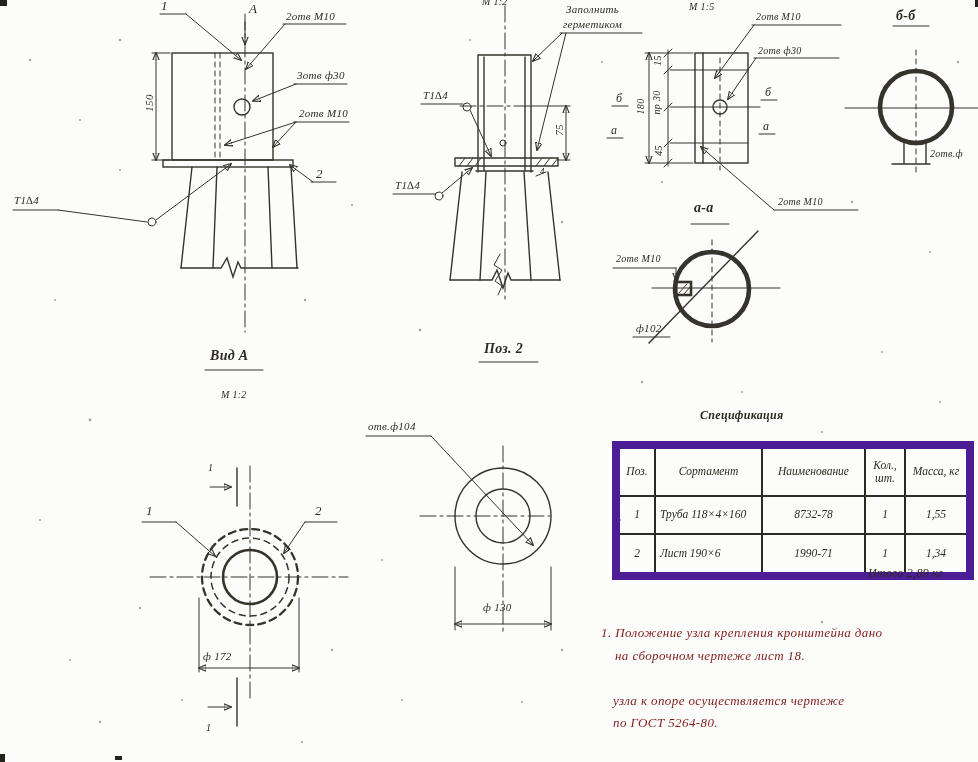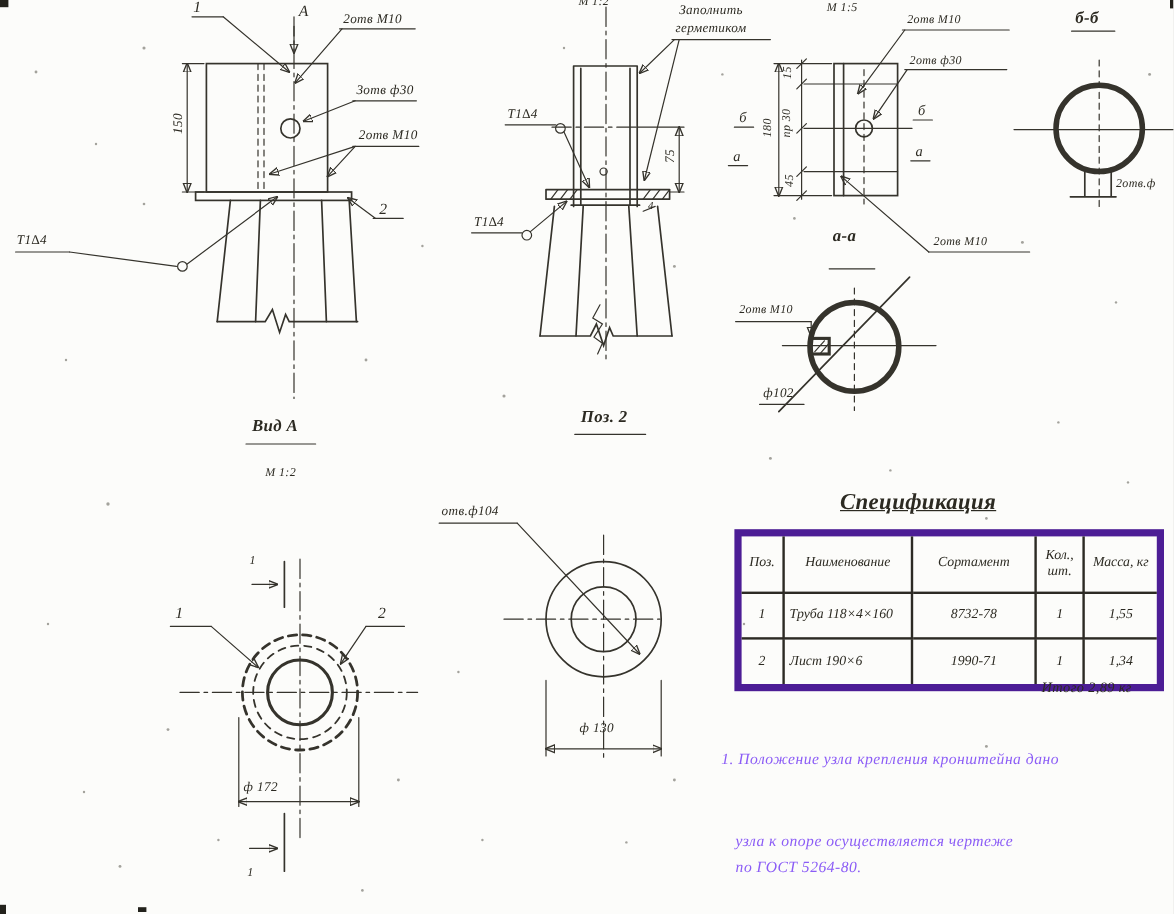--- a/index.html
+++ b/index.html
@@ -12,34 +12,34 @@
   .bold2{stroke-width:2.6;}
   .dash{stroke-dasharray:5 4;stroke-width:1;}
   .cl{stroke-dasharray:16 4 3 4;stroke-width:1;}
   .dashC{stroke-dasharray:7 5;stroke-width:2.3;}
   .dashC2{stroke-dasharray:6 5;stroke-width:1.5;}
   .spk{fill:#4a483e;stroke:none;opacity:.5;}
   .mark{fill:#23221c;stroke:none;}
   .lbl{position:absolute;font:italic 11px "Liberation Serif",serif;color:#2c2a22;
        white-space:nowrap;letter-spacing:.3px;}
   .fs9{font-size:9px;} .fs10{font-size:10px;} .fs12{font-size:12px;}
-  .fs13{font-size:13px;} .fs14{font-size:14px;font-weight:bold;} .fs16{font-size:19px;font-weight:bold;text-decoration:underline;}
+  .fs13{font-size:13px;} .fs14{font-size:14px;font-weight:bold;} .fs16{font-size:12px;font-weight:bold;}
   .rot{transform:rotate(-90deg);text-align:center;}
   .spec-table{position:absolute;left:612px;top:441px;width:346px;height:123px;
-      border:6px solid #4c1d95;display:grid;
+      border:8px solid #4c1d95;display:grid;
       grid-template-columns:36px 107px 103px 40px auto;
       grid-template-rows:48px 38px auto;}
   .spec-table > div{border-right:2px solid #2c2a24;border-bottom:2px solid #2c2a24;
       font:italic 11.5px "Liberation Serif",serif;color:#2c2a22;
       display:flex;align-items:center;justify-content:center;text-align:center;line-height:1.15;
       padding:1px 2px;overflow:hidden;}
   .spec-table > div.lastcol{border-right:none;font-family:Liberation Serif, serif;}
   .spec-table > div.lastrow{border-bottom:none;}
   .spec-table > div.nm{justify-content:flex-start;padding-left:4px;}
-  .note{position:absolute;font:italic 13px "Liberation Serif",serif;color:#8b5cf6;
+  .note{position:absolute;font:italic 13px "Liberation Serif",serif;color:#7f1d1d;
         white-space:nowrap;letter-spacing:.4px;}
 </style>
 </head>
 <body>
 
 <div class="page">
 
   <svg width="978" height="762" viewBox="0 0 978 762">
     <defs>
       <marker id="arr" viewBox="0 0 10 10" refX="9" refY="5" markerWidth="8" markerHeight="8" orient="auto-start-reverse">
@@ -234,55 +234,56 @@
   <div class="lbl fs12" style="left:765px;top:85px">б</div>
   <div class="lbl fs12" style="left:763px;top:119px">а</div>
   <div class="lbl rot fs10" style="left:648px;top:55px;width:18px">15</div>
   <div class="lbl rot fs10" style="left:637px;top:97px;width:38px">пр 30</div>
   <div class="lbl rot fs10" style="left:649px;top:145px;width:18px">45</div>
   <div class="lbl rot fs10" style="left:626px;top:101px;width:28px">180</div>
 
   <div class="lbl fs14" style="left:896px;top:8px">б-б</div>
   <div class="lbl fs10" style="left:930px;top:148px">2отв.ф</div>
 
-  <div class="lbl fs14" style="left:694px;top:190px">а-а</div>
+  <div class="lbl fs14" style="left:694px;top:200px">а-а</div>
   <div class="lbl fs10" style="left:616px;top:253px">2отв М10</div>
   <div class="lbl" style="left:636px;top:322px">ф102</div>
 
   <div class="lbl fs14" style="left:210px;top:348px">Вид А</div>
   <div class="lbl fs10" style="left:221px;top:389px">М 1:2</div>
   <div class="lbl fs13" style="left:146px;top:503px">1</div>
   <div class="lbl fs13" style="left:315px;top:503px">2</div>
   <div class="lbl fs10" style="left:208px;top:462px">1</div>
   <div class="lbl fs10" style="left:206px;top:722px">1</div>
   <div class="lbl" style="left:203px;top:650px">ф 172</div>
 
   <div class="lbl fs14" style="left:484px;top:341px">Поз. 2</div>
   <div class="lbl" style="left:368px;top:420px">отв.ф104</div>
   <div class="lbl" style="left:483px;top:601px">ф 130</div>
 
   <div class="lbl fs16" style="left:700px;top:408px">Спецификация</div>
   <div class="spec-table">
     <div>Поз.</div>
+    <div>Сортамент</div>
     <div>Наименование</div>
-    <div>Сортамент</div>
     <div>Кол., шт.</div>
     <div class="lastcol">Масса, кг</div>
 
     <div>1</div>
     <div class="nm">Труба 118×4×160</div>
     <div>8732-78</div>
     <div>1</div>
     <div class="lastcol">1,55</div>
 
     <div class="lastrow">2</div>
     <div class="nm lastrow">Лист 190×6</div>
     <div class="lastrow">1990-71</div>
     <div class="lastrow">1</div>
     <div class="lastcol lastrow">1,34</div>
   </div>
   <div class="lbl fs12" style="left:868px;top:566px">Итого 2,89 кг</div>
 
   <div class="note" style="left:601px;top:625px">1. Положение узла крепления кронштейна дано</div>
+  <div class="note" style="left:615px;top:648px">на сборочном чертеже  лист 18.</div>
   <div class="note" style="left:613px;top:693px">узла к опоре осуществляется  чертеже</div>
   <div class="note" style="left:613px;top:715px">по ГОСТ 5264-80.</div>
 
 </div>
 
 </body></html>

